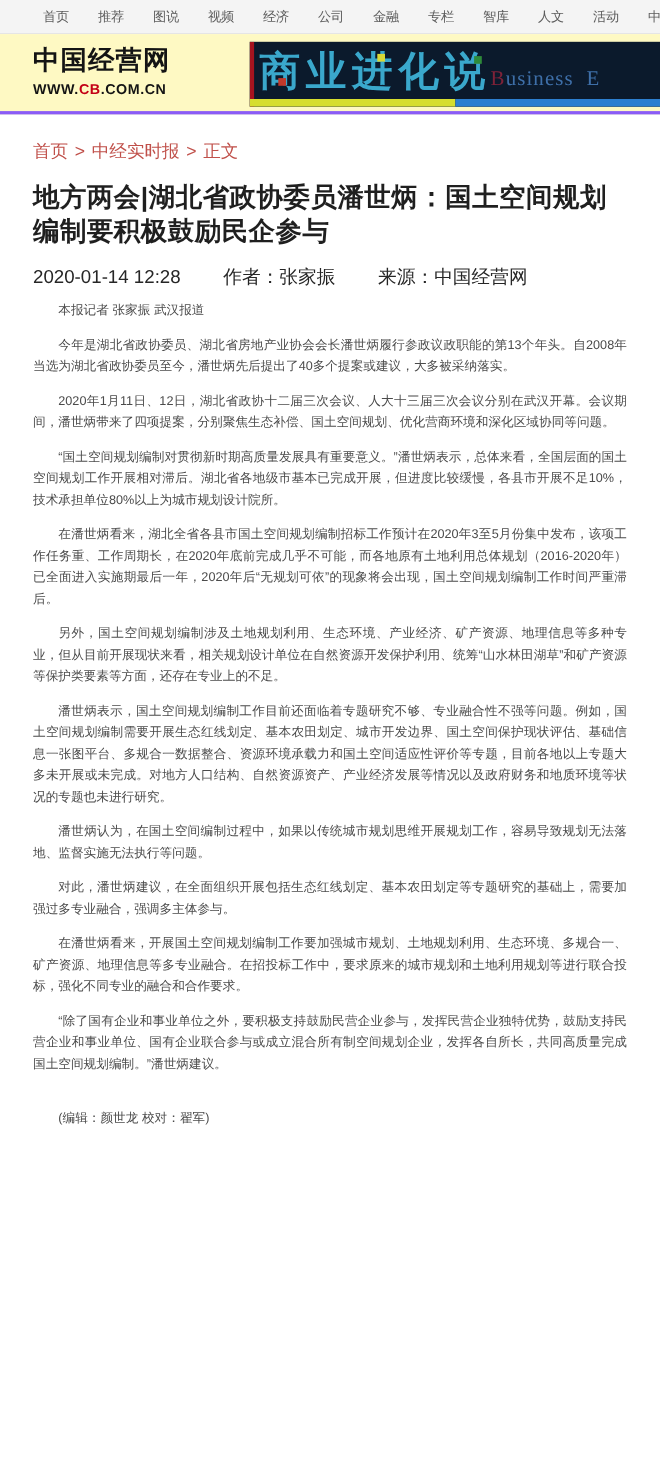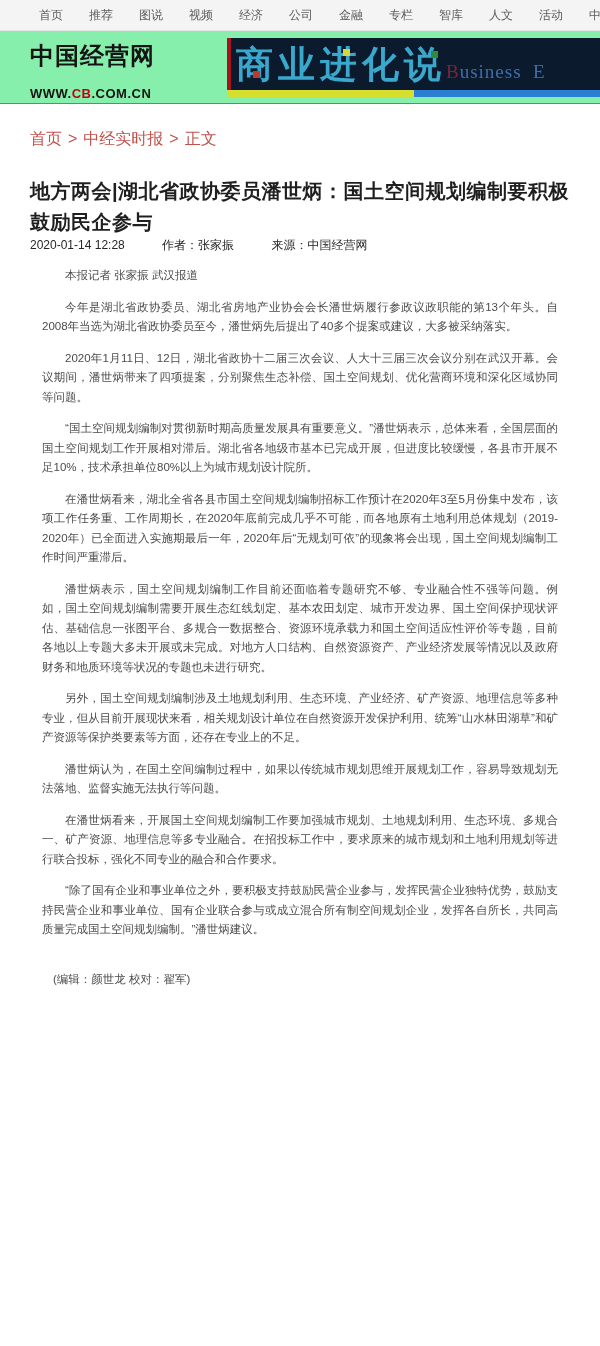--- a/index.html
+++ b/index.html
@@ -25,42 +25,42 @@
     font-size: 12px;
     color: #5c5c5c;
     text-decoration: none;
     padding: 0 13px;
   }
 
   
   .header {
     position: relative;
     height: 73px;
-    border-bottom: 1px solid #8b5cf6;
-    background: #86efac;
+    border-bottom: 3px solid #8b5cf6;
+    background: #fef9c3;
   }
   .logo {
     position: absolute;
     left: 30px;
     top: 11px;
     cursor: pointer;
   }
   .logo-title {
     font-size: 24px;
     font-weight: bold;
     color: #141414;
     letter-spacing: 1px;
     line-height: 28px;
   }
   .logo-url {
     font-size: 13px;
     font-weight: bold;
     color: #141414;
     letter-spacing: 0.5px;
-    margin-top: 16px;
+    margin-top: 3px;
   }
   .logo-url .cb { color: #c30016; }
 
   
   .banner {
     position: absolute;
     left: 227px;
     right: 0;
     top: 7px;
     height: 59px;
@@ -116,42 +116,43 @@
   .breadcrumb {
     margin-top: 28px;
     font-size: 16px;
     color: #c0504a;
     line-height: 14px;
   }
   .breadcrumb a { color: #c0504a; text-decoration: none; }
   .breadcrumb .sep { margin: 0 6px; }
 
   .article-title {
-    margin: 30px 0 0 0;
-    font-size: 20px;
+    margin: 18px 0 0 0;
+    font-size: 24px;
     line-height: 31px;
     font-weight: 600;
     color: #1f1f1f;
     letter-spacing: 0.5px;
   }
 
   .meta {
-    font-size: 12px;
+    margin-top: 19px;
+    font-size: 17px;
     color: #262626;
     line-height: 14px;
   }
   .meta span { margin-right: 34px; }
 
   .body-text { margin-top: 14px; }
   .body-text p {
     font-size: 11.5px;
     line-height: 19.5px;
     color: #4b4b4b;
     text-indent: 2em;
-    margin: 12px 12px;
+    margin: 12px 0;
     text-align: justify;
   }
   .editor-note {
     margin-top: 30px;
     font-size: 11.5px;
     line-height: 19.5px;
     color: #4b4b4b;
     text-indent: 2em;
     padding-bottom: 30px;
   }
@@ -208,23 +209,24 @@
     <span>2020-01-14 12:28</span>
     <span>作者：张家振</span>
     <span>来源：中国经营网</span>
   </div>
 
   <div class="body-text">
     <p>本报记者 张家振 武汉报道</p>
     <p>今年是湖北省政协委员、湖北省房地产业协会会长潘世炳履行参政议政职能的第13个年头。自2008年当选为湖北省政协委员至今，潘世炳先后提出了40多个提案或建议，大多被采纳落实。</p>
     <p>2020年1月11日、12日，湖北省政协十二届三次会议、人大十三届三次会议分别在武汉开幕。会议期间，潘世炳带来了四项提案，分别聚焦生态补偿、国土空间规划、优化营商环境和深化区域协同等问题。</p>
     <p>“国土空间规划编制对贯彻新时期高质量发展具有重要意义。”潘世炳表示，总体来看，全国层面的国土空间规划工作开展相对滞后。湖北省各地级市基本已完成开展，但进度比较缓慢，各县市开展不足10%，技术承担单位80%以上为城市规划设计院所。</p>
-    <p>在潘世炳看来，湖北全省各县市国土空间规划编制招标工作预计在2020年3至5月份集中发布，该项工作任务重、工作周期长，在2020年底前完成几乎不可能，而各地原有土地利用总体规划（2019-2020年）已全面进入实施期最后一年，2020年后“无规划可依”的现象将会出现，国土空间规划编制工作时间严重滞后。</p>
+    <p>在潘世炳看来，湖北全省各县市国土空间规划编制招标工作预计在2020年3至5月份集中发布，该项工作任务重、工作周期长，在2020年底前完成几乎不可能，而各地原有土地利用总体规划（2016-2020年）已全面进入实施期最后一年，2020年后“无规划可依”的现象将会出现，国土空间规划编制工作时间严重滞后。</p>
+    <p>另外，国土空间规划编制涉及土地规划利用、生态环境、产业经济、矿产资源、地理信息等多种专业，但从目前开展现状来看，相关规划设计单位在自然资源开发保护利用、统筹“山水林田湖草”和矿产资源等保护类要素等方面，还存在专业上的不足。</p>
     <p>潘世炳表示，国土空间规划编制工作目前还面临着专题研究不够、专业融合性不强等问题。例如，国土空间规划编制需要开展生态红线划定、基本农田划定、城市开发边界、国土空间保护现状评估、基础信息一张图平台、多规合一数据整合、资源环境承载力和国土空间适应性评价等专题，目前各地以上专题大多未开展或未完成。对地方人口结构、自然资源资产、产业经济发展等情况以及政府财务和地质环境等状况的专题也未进行研究。</p>
-    <p>另外，国土空间规划编制涉及土地规划利用、生态环境、产业经济、矿产资源、地理信息等多种专业，但从目前开展现状来看，相关规划设计单位在自然资源开发保护利用、统筹“山水林田湖草”和矿产资源等保护类要素等方面，还存在专业上的不足。</p>
     <p>潘世炳认为，在国土空间编制过程中，如果以传统城市规划思维开展规划工作，容易导致规划无法落地、监督实施无法执行等问题。</p>
+    <p>对此，潘世炳建议，在全面组织开展包括生态红线划定、基本农田划定等专题研究的基础上，需要加强过多专业融合，强调多主体参与。</p>
     <p>在潘世炳看来，开展国土空间规划编制工作要加强城市规划、土地规划利用、生态环境、多规合一、矿产资源、地理信息等多专业融合。在招投标工作中，要求原来的城市规划和土地利用规划等进行联合投标，强化不同专业的融合和合作要求。</p>
     <p>“除了国有企业和事业单位之外，要积极支持鼓励民营企业参与，发挥民营企业独特优势，鼓励支持民营企业和事业单位、国有企业联合参与或成立混合所有制空间规划企业，发挥各自所长，共同高质量完成国土空间规划编制。”潘世炳建议。</p>
   </div>
 
   <div class="editor-note">(编辑：颜世龙 校对：翟军)</div>
 
 </main>
 
 </body></html>

